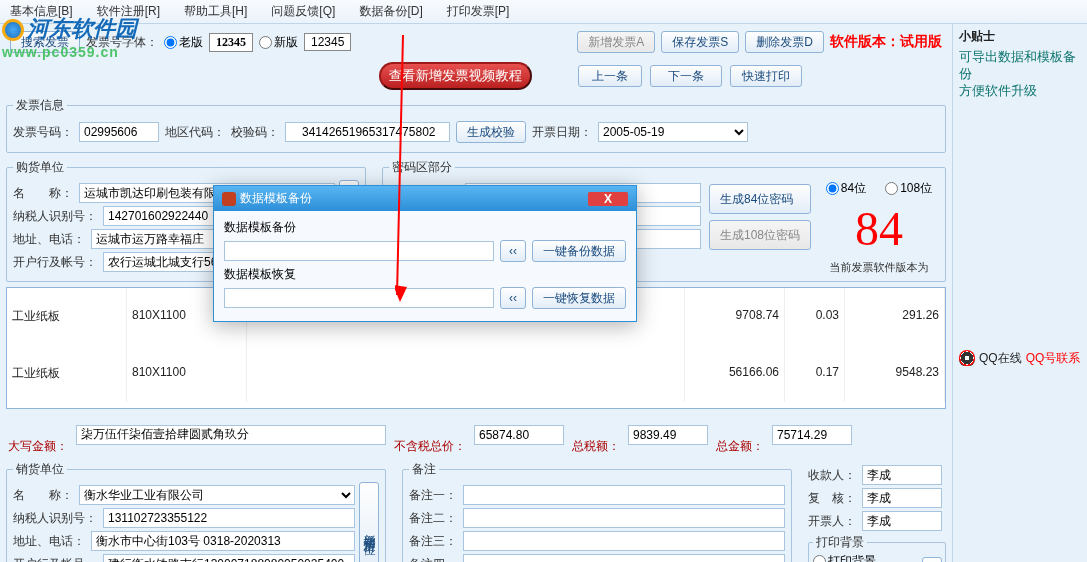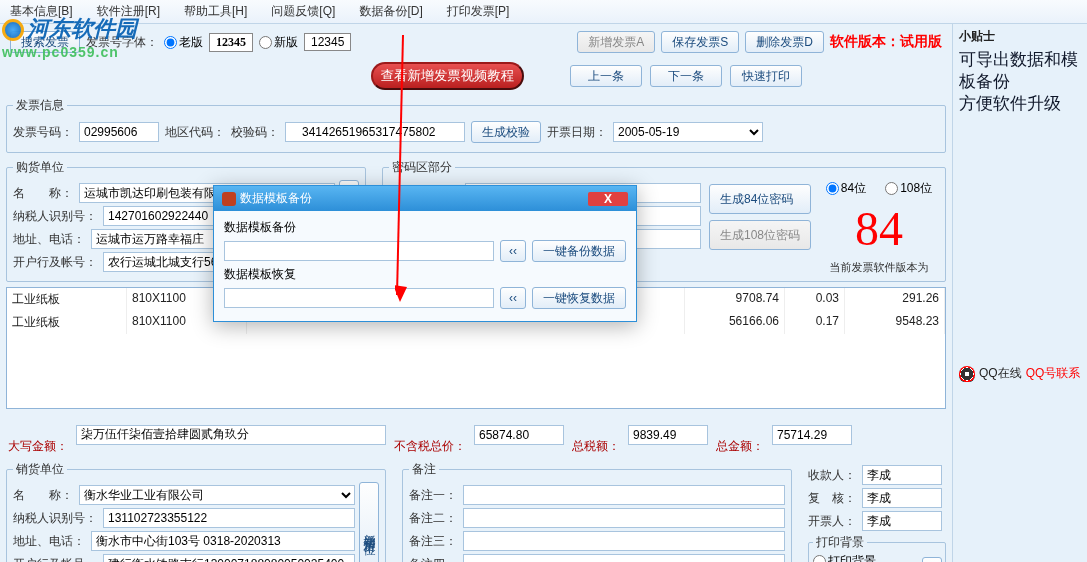--- a/index.html
+++ b/index.html
@@ -14,28 +14,28 @@
     input[type=text] { border: 1px solid #a8c4de; background: #fff; font-size: 12px; padding: 2px 4px; height: 20px;}
     select { border: 1px solid #a8c4de; background: #fff; font-size: 12px; height: 20px; }
     fieldset { border: 1px solid #a8c4de; border-radius: 2px; margin: 3px 6px; padding: 4px 6px 6px; background: #e8f2fa; }
     fieldset > legend { color: #333; padding: 0 3px; font-size: 12px; }
     .row { display: flex; align-items: center; gap: 6px; margin: 3px 0; }
     label { color: #333; white-space: nowrap; }
     .main-cols { display: flex; }
     .left-col { flex: 1; }
     .right-panel { width: 135px; border-left: 1px solid #c0d5e8; padding: 4px 6px; background: #e6f1fa; }
     .right-panel h4 { font-weight: bold; font-size: 12px; margin-bottom: 4px; color: #222;}
-    .right-panel p { font-size: 17px; color: #0f172a; line-height: 1.3;}
+    .right-panel p { font-size: 13px; color: #0f766e; line-height: 1.3;}
     .mid { display: flex; gap: 4px; }
     .mid fieldset { flex:1;}
     .vbtn { width: 20px; writing-mode: vertical-rl; text-orientation: upright; background: linear-gradient(#fefefe, #e2edf8); border: 1px solid #8fb4d8; border-radius: 3px; display: flex; align-items: center; justify-content: center; padding: 4px 1px; cursor: pointer; color: #1b4b7e; font-size:12px; letter-spacing:2px;}
     .table { border: 1px solid #8fb4d8; margin: 2px 6px; background: #fff; }
     .thead, .trow { display: grid; grid-template-columns: 120px 120px 1fr 100px 60px 100px; }
     .thead div { background: linear-gradient(#f5faff,#dfecf8); border-right: 1px solid #b8cee2; border-bottom: 1px solid #b8cee2; padding: 3px 5px; color: #222;}
-    .trow div { border-right: 1px solid #eee; padding: 3px 5px; color: #222; text-align:left; }
+    .trow div { border-right: 1px solid #eee; padding: 20px 5px; color: #222; text-align:left; }
     .trow div:nth-child(4), .trow div:nth-child(5), .trow div:nth-child(6){ text-align:right;}
     .table-body { height: 120px; position: relative;}
     .tside { display:flex; flex-direction: column; gap: 6px; position: absolute; right: 10px;}
     .tside-top { top: 270px;}
     .bigred { color: #f00; font-size: 48px; font-family: serif; text-align:center;}
     .red-text { color: #f00; font-size: 14px; font-weight: bold;}
     .logo { position: absolute; top: 14px; left: 2px; width: 200px; height: 50px; pointer-events:none; z-index: 100; opacity: 0.92;}
     .logo .ln1 { font-size: 22px; font-weight: bold; font-style: italic; color: #0560b3;}
     .logo .ln2 { font-size: 14px; color: #41c05e; font-weight: bold; letter-spacing: 1px;}
     .knob { display:inline-block; width:22px; height:22px; border-radius:50%; background: radial-gradient(#3ca5f5,#0a62b7); border: 3px solid #f7a500; vertical-align: middle; margin-right: 3px;}
@@ -89,33 +89,33 @@
   <span class="font-demo" style="font-family: Arial, sans-serif;">12345</span>
   <span style="flex:1"></span>
   <button class="btn btn-disabled">新增发票A</button>
   <button class="btn">保存发票S</button>
   <button class="btn">删除发票D</button>
   <span class="red-text">软件版本：试用版</span>
 </div>
 <div class="toolbar-row2">
   <button class="btn-red">查看新增发票视频教程</button>
   <span style="width:30px"></span>
-  <button class="btn" style="width:72px;justify-content:center">上一条</button>
+  <button class="btn" style="width:64px;justify-content:center">上一条</button>
   <button class="btn" style="width:72px;justify-content:center">下一条</button>
   <button class="btn" style="width:72px;justify-content:center">快速打印</button>
 </div>
 
 <fieldset>
   <legend>发票信息</legend>
   <div class="row">
     <label>发票号码：</label>
     <input type="text" style="width: 80px;" value="02995606">
     <label>地区代码：</label>
     <label>校验码：</label>
-    <input type="text" style="width: 180px; padding-left: 16px;" value="34142651965317475802">
+    <input type="text" style="width: 165px; padding-left: 16px;" value="34142651965317475802">
     <button class="btn">生成校验</button>
     <label>开票日期：</label>
     <select style="width:150px"><option>2005-05-19</option></select>
   </div>
 </fieldset>
 
 <div class="mid">
   <fieldset style="flex:0 0 360px">
     <legend>购货单位</legend>
     <div style="display:flex; gap:4px">

